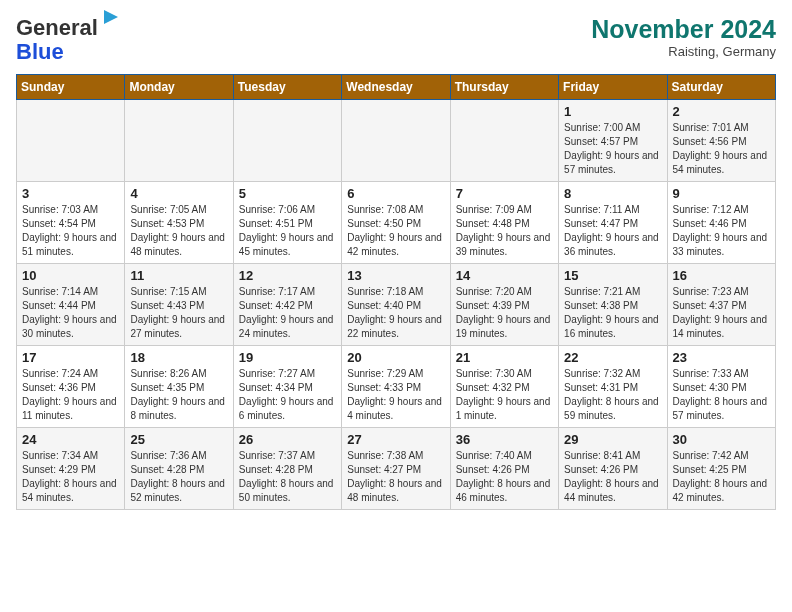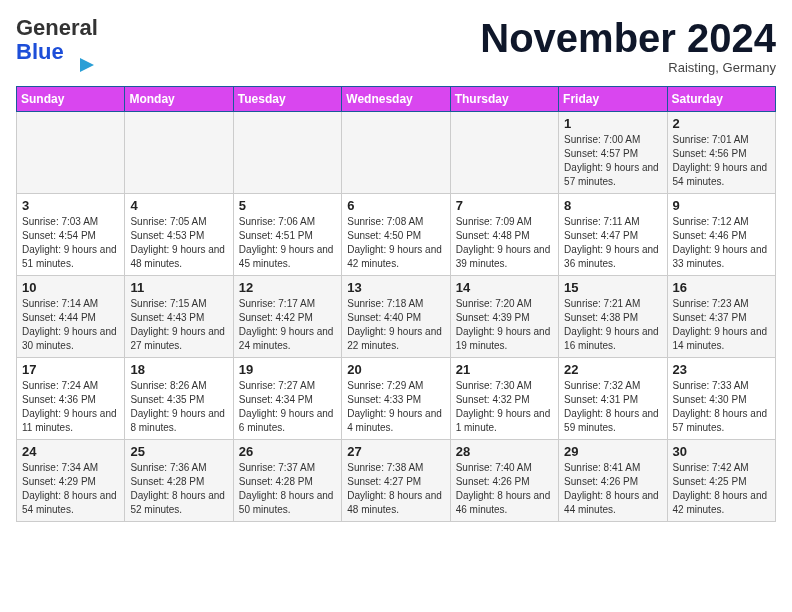--- a/index.html
+++ b/index.html
@@ -29,36 +29,36 @@
       font-size: 22px;
       font-weight: bold;
       color: #333;
       line-height: 1.1;
     }
     .logo-text span.blue { color: #1d4ed8; }
     .title-block {
       text-align: right;
     }
     .month-title {
-      font-size: 40px;
+      font-size: 25px;
       font-weight: bold;
-      color: #0f172a;
+      color: #0f766e;
       line-height: 1.1;
     }
     .location {
       font-size: 13px;
       color: #444;
     }
     table {
       width: 100%;
       border-collapse: collapse;
       table-layout: fixed;
     }
     thead th {
-      background-color: #d946ef;
+      background-color: #a16207;
       color: #fff;
       font-size: 12px;
       font-weight: bold;
       padding: 5px 4px;
       text-align: left;
       border: 1px solid #1a5a9a;
     }
     tbody td {
       border: 1px solid #ccc;
       vertical-align: top;
@@ -86,21 +86,21 @@
     td.empty {
       background: #f9f9f9;
     }
   </style>
 </head>
 <body>
 
 <div class="container">
   <div class="header">
     <div class="logo">
-      <div style="display:flex; align-items:flex-end;flex-direction:column;">
+      <div style="display:flex; align-items:flex-start;">
         <span class="logo-text">
           <span>General</span><br>
           <span class="blue">Blue</span>
         </span>
         <svg width="22" height="22" viewBox="0 0 22 22" style="margin-left:2px; margin-top:-10px;">
           <polygon points="4,4 18,11 4,18" fill="#2a9fd6"></polygon>
         </svg>
       </div>
     </div>
     <div class="title-block">
@@ -294,21 +294,21 @@
 Sunset: 4:28 PM
 Daylight: 8 hours and 50 minutes.</div>
           </td>
           <td>
             <span class="day-num">27</span>
             <div class="day-info">Sunrise: 7:38 AM
 Sunset: 4:27 PM
 Daylight: 8 hours and 48 minutes.</div>
           </td>
           <td>
-            <span class="day-num">28</span>
+            <span class="day-num">36</span>
             <div class="day-info">Sunrise: 7:40 AM
 Sunset: 4:26 PM
 Daylight: 8 hours and 46 minutes.</div>
           </td>
           <td>
             <span class="day-num">29</span>
             <div class="day-info">Sunrise: 8:41 AM
 Sunset: 4:26 PM
 Daylight: 8 hours and 44 minutes.</div>
           </td>

